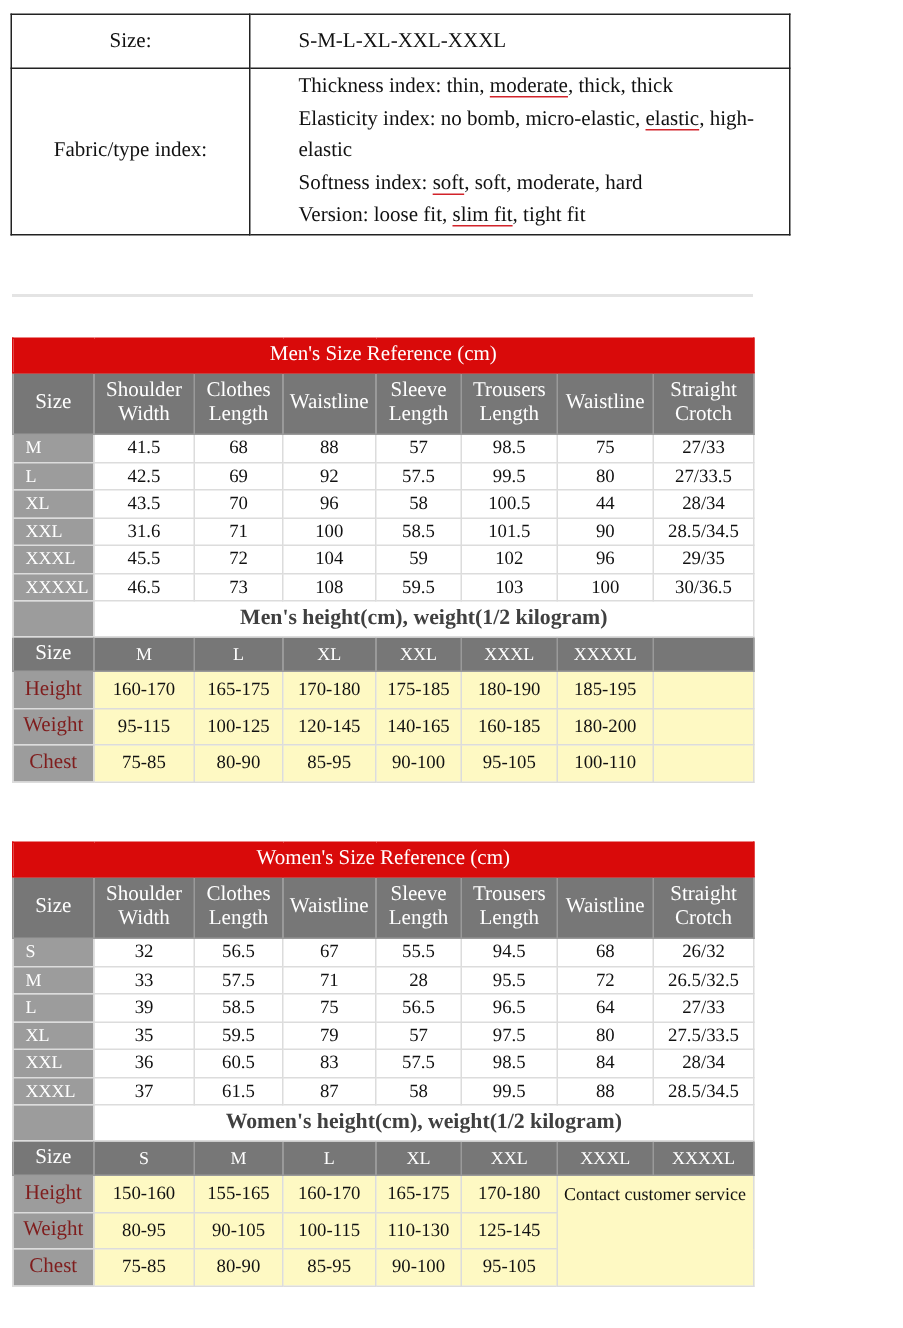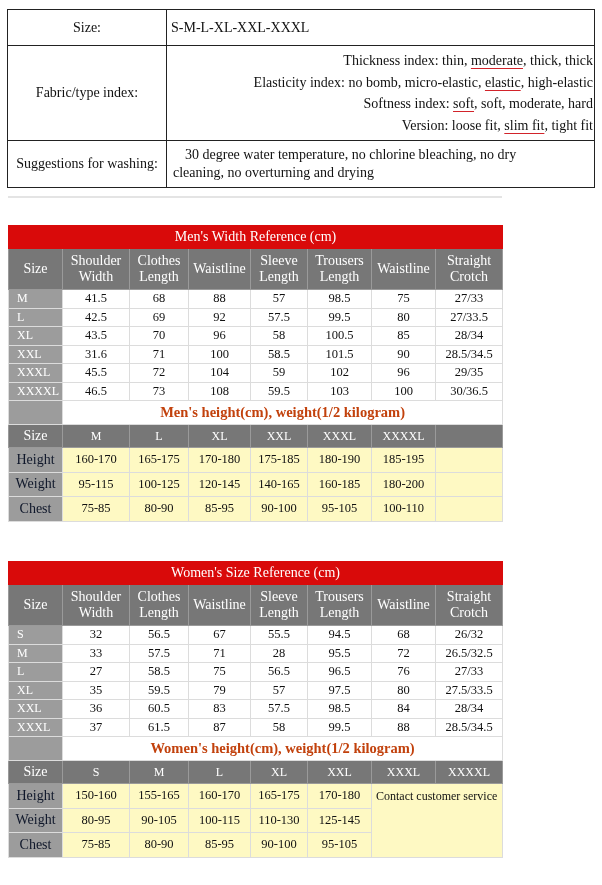--- a/index.html
+++ b/index.html
@@ -1,87 +1,80 @@
 <!DOCTYPE html>
 <html><head>
 <meta charset="utf-8">
 <style>
   html, body { margin:0; padding:0; background:#ffffff; }
   body { width:602px; height:885px; position:relative; font-family:"Liberation Serif", serif; color:#111; overflow:hidden; }
-  .info { position:absolute; left:7px; top:9px; width:588px; border-collapse:collapse; border:1.5px solid #222; }
+  .info { position:absolute; left:7px; top:9px; width:520px; border-collapse:collapse; border:1.5px solid #222; }
   .info td { border:1px solid #222; font-size:14px; vertical-align:middle; }
   .info td.k { width:156px; text-align:center; }
-  .info td.v { padding-left:4px; }
+  .info td.v { padding-left:32px; }
   .info .r1 td { height:33px; }
   .info .r2 td { height:92px; }
   .info .r3 td { height:44px; }
-  .info .line { line-height:21.5px;text-align:right; }
+  .info .line { line-height:21.5px; }
   .u { text-decoration:underline; text-decoration-color:#d2232a; text-underline-offset:3px; }
   .wash { padding-left:6px !important; line-height:18px; }
   .wash .first { padding-left:12px; }
   .sep { position:absolute; left:8px; top:196px; width:494px; height:2px; background:#e4e4e4; }
 
   .sz { position:absolute; left:8px; width:494px; border-collapse:collapse; table-layout:fixed; }
   .sz td { border:1px solid #dcdcdc; text-align:center; padding:0; font-size:12.5px; }
   .sz .title td { background:#d90a0a; color:#fff; font-size:14px; height:22px; border:1px solid #d90a0a; }
   .sz .hdr td { background:#777777; color:#fff; font-size:14px; line-height:16px; height:40px; border:1px solid #9a9a9a; }
   .sz .row td { height:17.5px; background:#fff; }
   .sz .row td.lbl { background:#9c9c9c; color:#fff; text-align:left; padding-left:8px; font-size:12px; }
   .sz .sub td.blank { background:#9c9c9c; }
-  .sz .sub td.txt { color:#c2410c; font-weight:bold; font-size:14.5px; height:23px; background:#fff; }
+  .sz .sub td.txt { color:#404040; font-weight:bold; font-size:14.5px; height:23px; background:#fff; }
   .sz .hw-hdr td { background:#777777; color:#fff; font-size:12px; height:22px; border:1px solid #9a9a9a; }
   .sz .hw-hdr td.first { font-size:14px; }
   .sz .hw td { height:23.5px; font-size:12.5px; background:#fef9c3; }
-  .sz .hw td.lbl { background:#9c9c9c; color:#0f172a; font-size:14px; }
+  .sz .hw td.lbl { background:#9c9c9c; color:#7f1d1d; font-size:14px; }
   .sz .hw td.contact { font-size:12px; white-space:nowrap; text-align:left; padding-left:4px;margin-top:37px; }
 </style>
 </head>
 <body>
 
 <table class="info">
   <tbody>
       <tr class="r1">
     <td class="k">Size:</td>
     <td class="v">S-M-L-XL-XXL-XXXL</td>
   </tr>
   <tr class="r2">
     <td class="k">Fabric/type index:</td>
     <td class="v">
       <div class="line"><span>Thickness index: thin, </span><span class="u">moderate</span><span>, thick, thick</span></div>
       <div class="line"><span>Elasticity index: no bomb, micro-elastic, </span><span class="u">elastic</span><span>, high-elastic</span></div>
       <div class="line"><span>Softness index: </span><span class="u">soft</span><span>, soft, moderate, hard</span></div>
       <div class="line"><span>Version: loose fit, </span><span class="u">slim fit</span><span>, tight fit</span></div>
     </td>
   </tr>
-  <tr class="r3">
-    <td class="k">Suggestions for washing:</td>
-    <td class="v wash">
-      <div class="first">30 degree water temperature, no chlorine bleaching, no dry</div>
-      <div>cleaning, no overturning and drying</div>
-    </td>
-  </tr>
 </tbody>
   </table>
 
 <div class="sep"></div>
 
 <table class="sz" style="top:225px;">
   <colgroup>
     <col style="width:54px">
       <col style="width:67px">
       <col style="width:59px">
       <col style="width:62px">
     <col style="width:57px">
       <col style="width:64px">
       <col style="width:64px">
       <col style="width:67px">
   </colgroup>
   <tbody>
       <tr class="title">
-        <td colspan="8">Men's Width Reference (cm)</td>
+        <td colspan="8">Men's Size Reference (cm)</td>
       </tr>
   <tr class="hdr">
     <td><span>Size</span></td>
     <td><span>Shoulder</span><br><span>Width</span></td>
     <td><span>Clothes</span><br><span>Length</span></td>
     <td><span>Waistline</span></td>
     <td><span>Sleeve</span><br><span>Length</span></td>
     <td><span>Trousers</span><br><span>Length</span></td>
     <td><span>Waistline</span></td>
     <td><span>Straight</span><br><span>Crotch</span></td>
@@ -106,21 +99,21 @@
         <td>80</td>
         <td>27/33.5</td>
       </tr>
   <tr class="row">
         <td class="lbl">XL</td>
         <td>43.5</td>
         <td>70</td>
         <td>96</td>
         <td>58</td>
         <td>100.5</td>
-        <td>85</td>
+        <td>44</td>
         <td>28/34</td>
       </tr>
   <tr class="row">
         <td class="lbl">XXL</td>
         <td>31.6</td>
         <td>71</td>
         <td>100</td>
         <td>58.5</td>
         <td>101.5</td>
         <td>90</td>
@@ -233,26 +226,26 @@
         <td>33</td>
         <td>57.5</td>
         <td>71</td>
         <td>28</td>
         <td>95.5</td>
         <td>72</td>
         <td>26.5/32.5</td>
       </tr>
   <tr class="row">
         <td class="lbl">L</td>
-        <td>27</td>
+        <td>39</td>
         <td>58.5</td>
         <td>75</td>
         <td>56.5</td>
         <td>96.5</td>
-        <td>76</td>
+        <td>64</td>
         <td>27/33</td>
       </tr>
   <tr class="row">
         <td class="lbl">XL</td>
         <td>35</td>
         <td>59.5</td>
         <td>79</td>
         <td>57</td>
         <td>97.5</td>
         <td>80</td>

